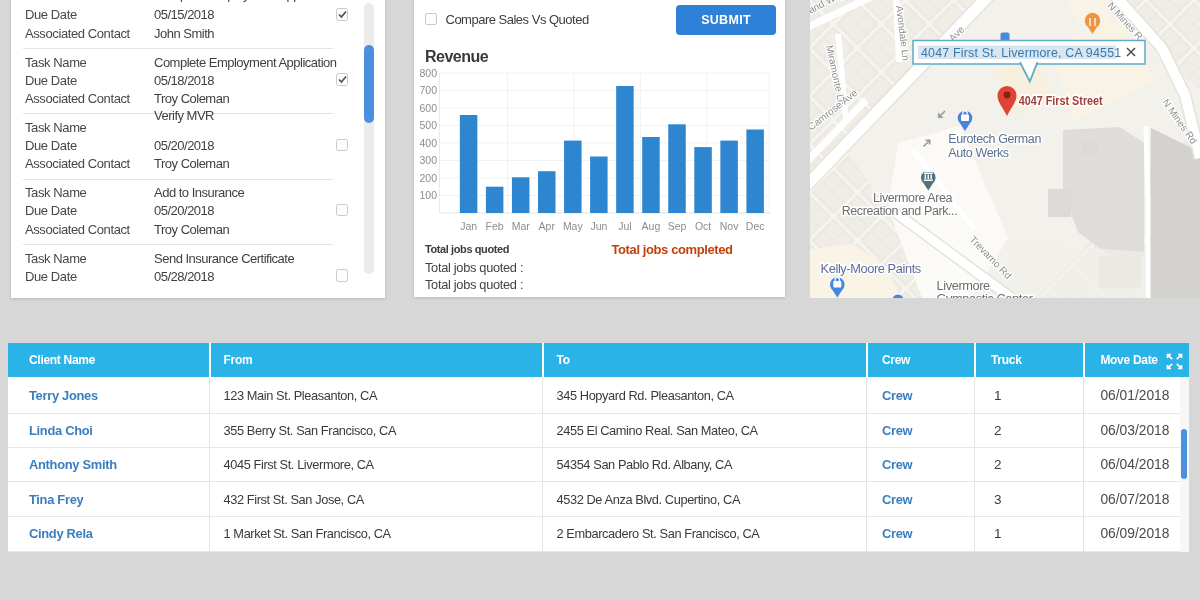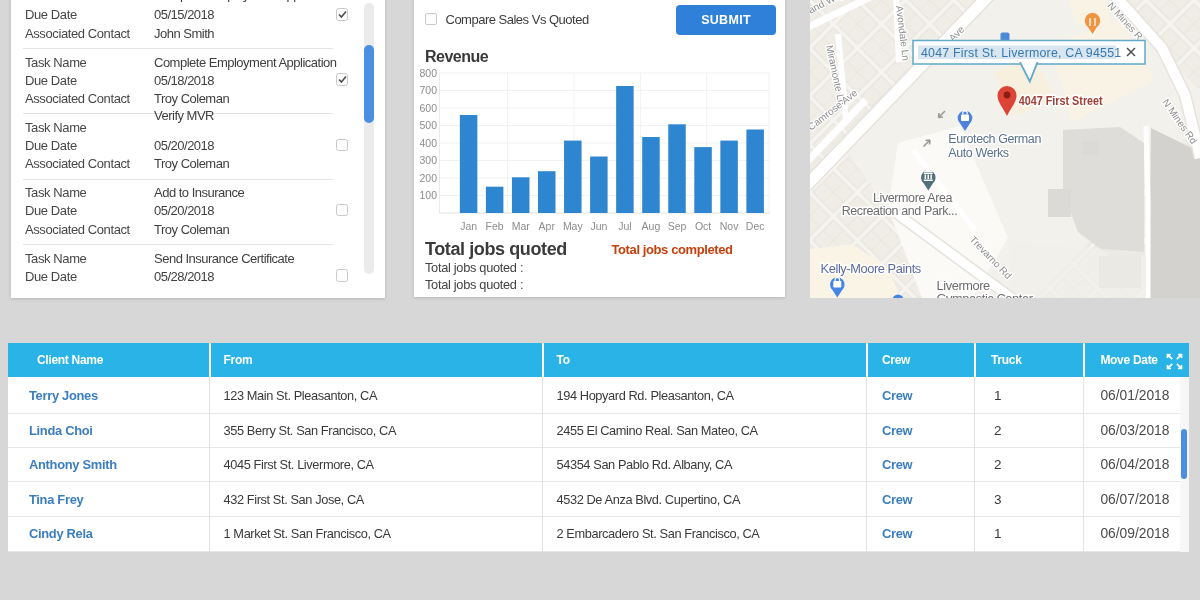--- a/index.html
+++ b/index.html
@@ -140,21 +140,21 @@
           <text x="158.8" y="229.5">May</text>
           <text x="184.85" y="229.5">Jun</text>
         <text x="210.9" y="229.5">Jul</text>
           <text x="236.95" y="229.5">Aug</text>
           <text x="263" y="229.5">Sep</text>
         <text x="289.05" y="229.5">Oct</text>
           <text x="315.1" y="229.5">Nov</text>
           <text x="341.15" y="229.5">Dec</text>
       </g>
     </svg>
-    <div class="abs" style="left:11px;top:248.6px;transform:translateY(-50%);font-size:18px;letter-spacing:-0.4px;font-weight:bold;color:#3b3b3b;">Total jobs quoted</div>
+    <div class="abs" style="left:11px;top:248.6px;transform:translateY(-50%);font-size:11px;letter-spacing:-0.4px;font-weight:bold;color:#3b3b3b;">Total jobs quoted</div>
     <div class="abs" style="left:197.5px;top:248.6px;transform:translateY(-50%);font-size:13px;letter-spacing:-0.4px;font-weight:bold;color:#c2410c;">Total jobs completed</div>
     <div class="abs" style="left:11px;top:266.5px;transform:translateY(-50%);font-size:12.8px;letter-spacing:-0.3px;color:#434343;">Total jobs quoted :</div>
     <div class="abs" style="left:11px;top:283.7px;transform:translateY(-50%);font-size:12.8px;letter-spacing:-0.3px;color:#434343;">Total jobs quoted :</div>
   </div>
 
   <div id="mapwrap" class="abs" style="left:810px;top:0;width:390px;height:298px;overflow:hidden;background:#f2f0eb;">
   <svg width="390" height="298" viewBox="0 0 390 298" font-family="Liberation Sans, sans-serif">
     <defs>
       <pattern id="pp" width="34" height="34" patternUnits="userSpaceOnUse" patternTransform="rotate(-45)">
         <rect x="0" y="0" width="34" height="34" fill="#f6f4ef"></rect>
@@ -267,21 +267,21 @@
   </svg>
   </div>
 
   <div id="tbl" class="abs" style="left:8px;top:343px;width:1181px;height:208.5px;background:#fff;">
     <div class="abs" style="left:0;top:0;width:1181px;height:34px;background:#29b3e7;"></div>
     <div class="hsep" style="left:200.5px;"></div>
       <div class="hsep" style="left:533.5px;"></div>
     <div class="hsep" style="left:857.5px;"></div>
       <div class="hsep" style="left:966px;"></div>
     <div class="hsep" style="left:1075px;"></div>
-    <div class="th" style="left:29px;">Client Name</div>
+    <div class="th" style="left:21px;">Client Name</div>
     <div class="th" style="left:215.5px;">From</div>
     <div class="th" style="left:548.5px;">To</div>
     <div class="th" style="left:874px;">Crew</div>
     <div class="th" style="left:983px;">Truck</div>
     <div class="th" style="left:1092.4px;">Move Date</div>
     <svg class="abs" style="left:1158px;top:10px;" width="17" height="17" viewBox="0 0 17 17">
       <g stroke="#fff" stroke-width="1.7" fill="none">
         <path d="M6.2 6.2 L1.5 1.5 M1.5 5 L1.5 1.5 L5 1.5"></path>
         <path d="M10.8 6.2 L15.5 1.5 M12 1.5 L15.5 1.5 L15.5 5"></path>
         <path d="M6.2 10.8 L1.5 15.5 M1.5 12 L1.5 15.5 L5 15.5"></path>
@@ -294,21 +294,21 @@
       <div class="vsep" style="left:966px;"></div>
     <div class="vsep" style="left:1075px;"></div>
     <div class="rb" style="top:69.5px;"></div>
       <div class="rb" style="top:103.5px;"></div>
     <div class="rb" style="top:138px;"></div>
       <div class="rb" style="top:172.5px;"></div>
     <div class="rb" style="top:207.5px;"></div>
 
     <div class="cn" style="top:52.3px;">Terry Jones</div>
     <div class="ad" style="left:215.5px;top:52.3px;">123 Main St. Pleasanton, CA</div>
-    <div class="ad" style="left:548.5px;top:52.3px;">194 Hopyard Rd. Pleasanton, CA</div>
+    <div class="ad" style="left:548.5px;top:52.3px;">345 Hopyard Rd. Pleasanton, CA</div>
     <div class="cw" style="top:52.3px;">Crew</div>
     <div class="tk" style="top:52.3px;">1</div>
     <div class="dt" style="top:52.3px;">06/01/2018</div>
 
     <div class="cn" style="top:87px;">Linda Choi</div>
     <div class="ad" style="left:215.5px;top:87px;">355 Berry St. San Francisco, CA</div>
     <div class="ad" style="left:548.5px;top:87px;">2455 El Camino Real. San Mateo, CA</div>
     <div class="cw" style="top:87px;">Crew</div>
     <div class="tk" style="top:87px;">2</div>
     <div class="dt" style="top:87px;">06/03/2018</div>

